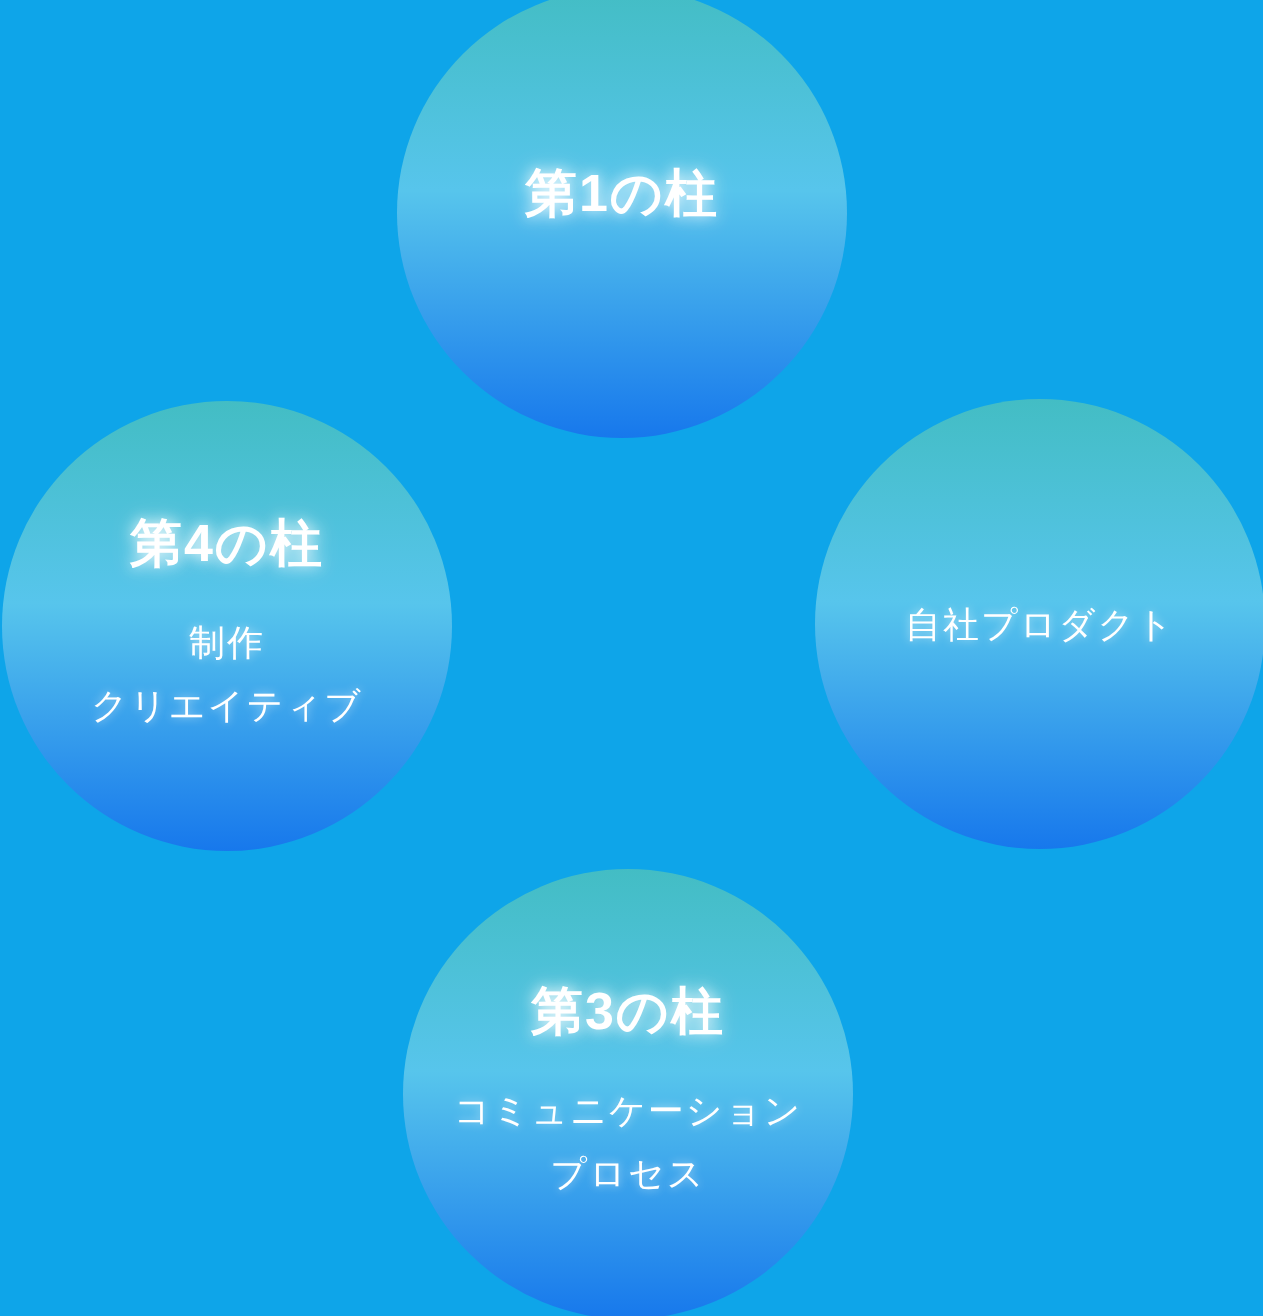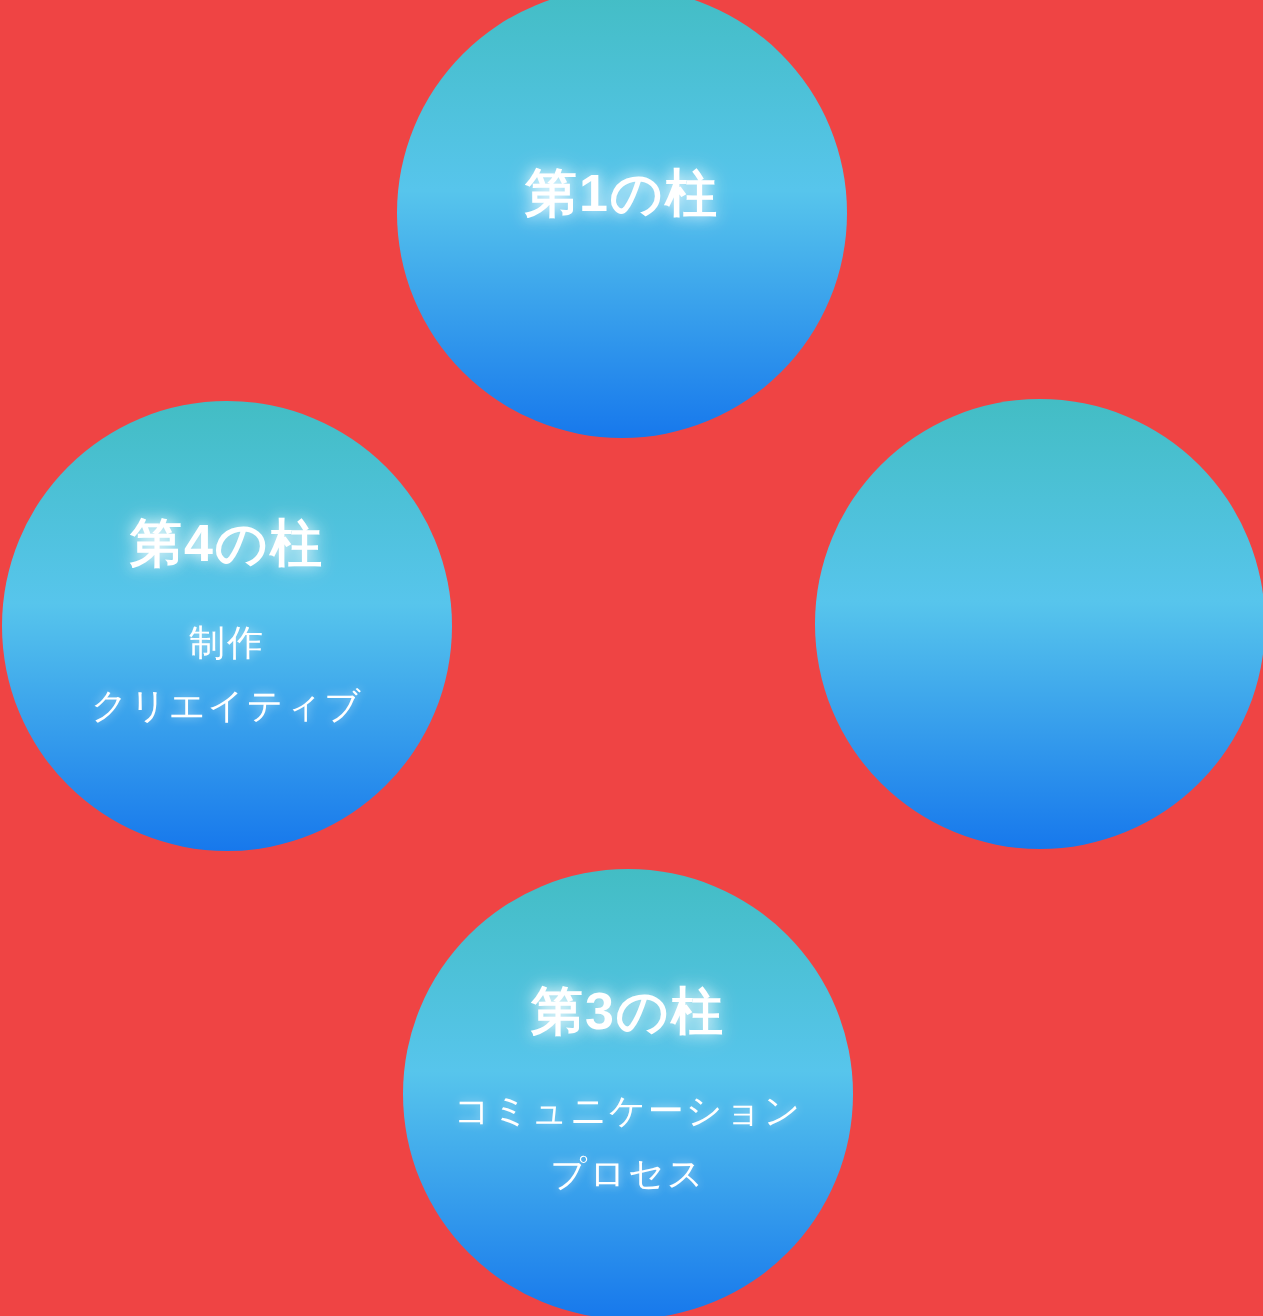--- a/index.html
+++ b/index.html
@@ -6,21 +6,21 @@
     margin: 0;
     padding: 0;
     background: #ffffff;
     font-family: "Liberation Sans", sans-serif;
   }
   .canvas {
     position: relative;
     width: 1263px;
     height: 1316px;
     overflow: hidden;
-    background: #ef4444;
+    background: #0ea5e9;
   }
   .circle {
     position: absolute;
     width: 450px;
     height: 450px;
     border-radius: 50%;
     display: flex;
     flex-direction: column;
     align-items: center;
     justify-content: center;
@@ -53,20 +53,23 @@
 </head>
 <body>
 
 <div class="canvas">
 
   <div class="circle circle--top" style="background: linear-gradient(rgb(67, 189, 196) 0%, rgb(87, 197, 236) 45%, rgb(23, 120, 236) 100%);">
     <div class="title">第1の柱</div>
   </div>
 
   <div class="circle circle--right" style="background: linear-gradient(rgb(67, 189, 196) 0%, rgb(87, 197, 236) 45%, rgb(23, 120, 236) 100%);">
+    <div class="subtitle">
+      <span class="subtitle-line">自社プロダクト</span>
+    </div>
   </div>
 
   <div class="circle circle--bottom" style="background: linear-gradient(rgb(67, 189, 196) 0%, rgb(87, 197, 236) 45%, rgb(23, 120, 236) 100%);">
     <div class="title">第3の柱</div>
     <div class="subtitle">
       <span class="subtitle-line">コミュニケーション</span>
       <span class="subtitle-line">プロセス</span>
     </div>
   </div>
 

